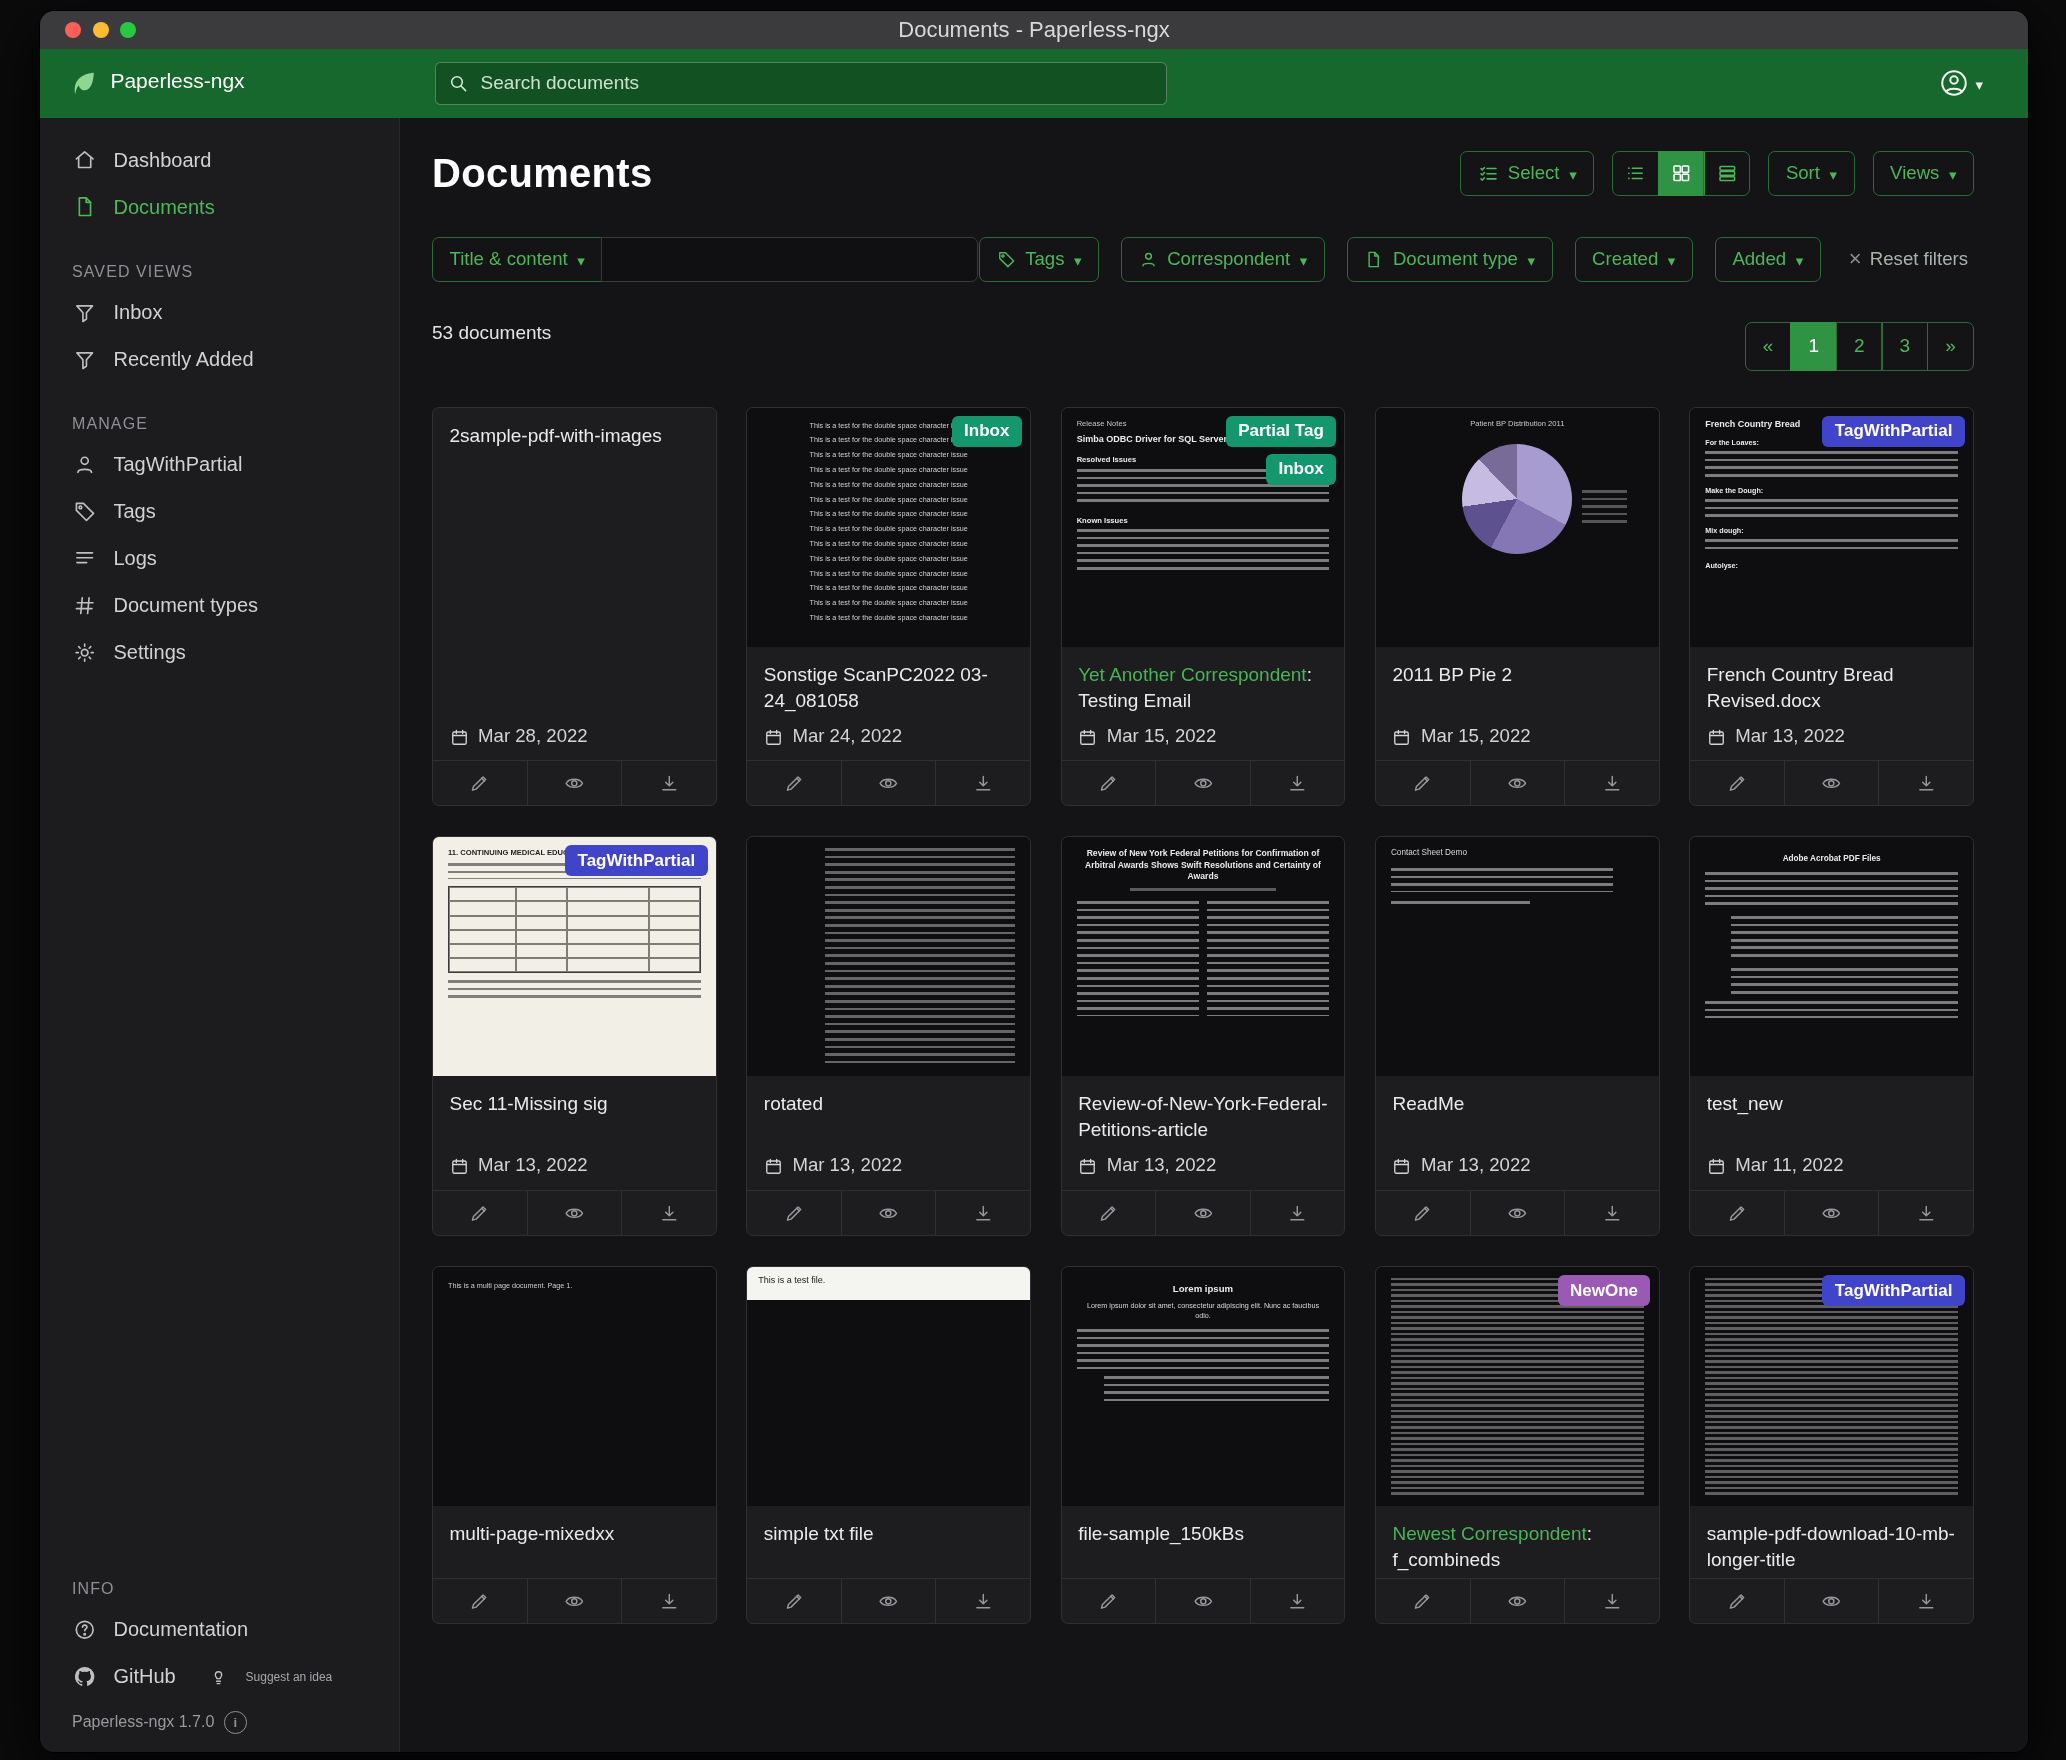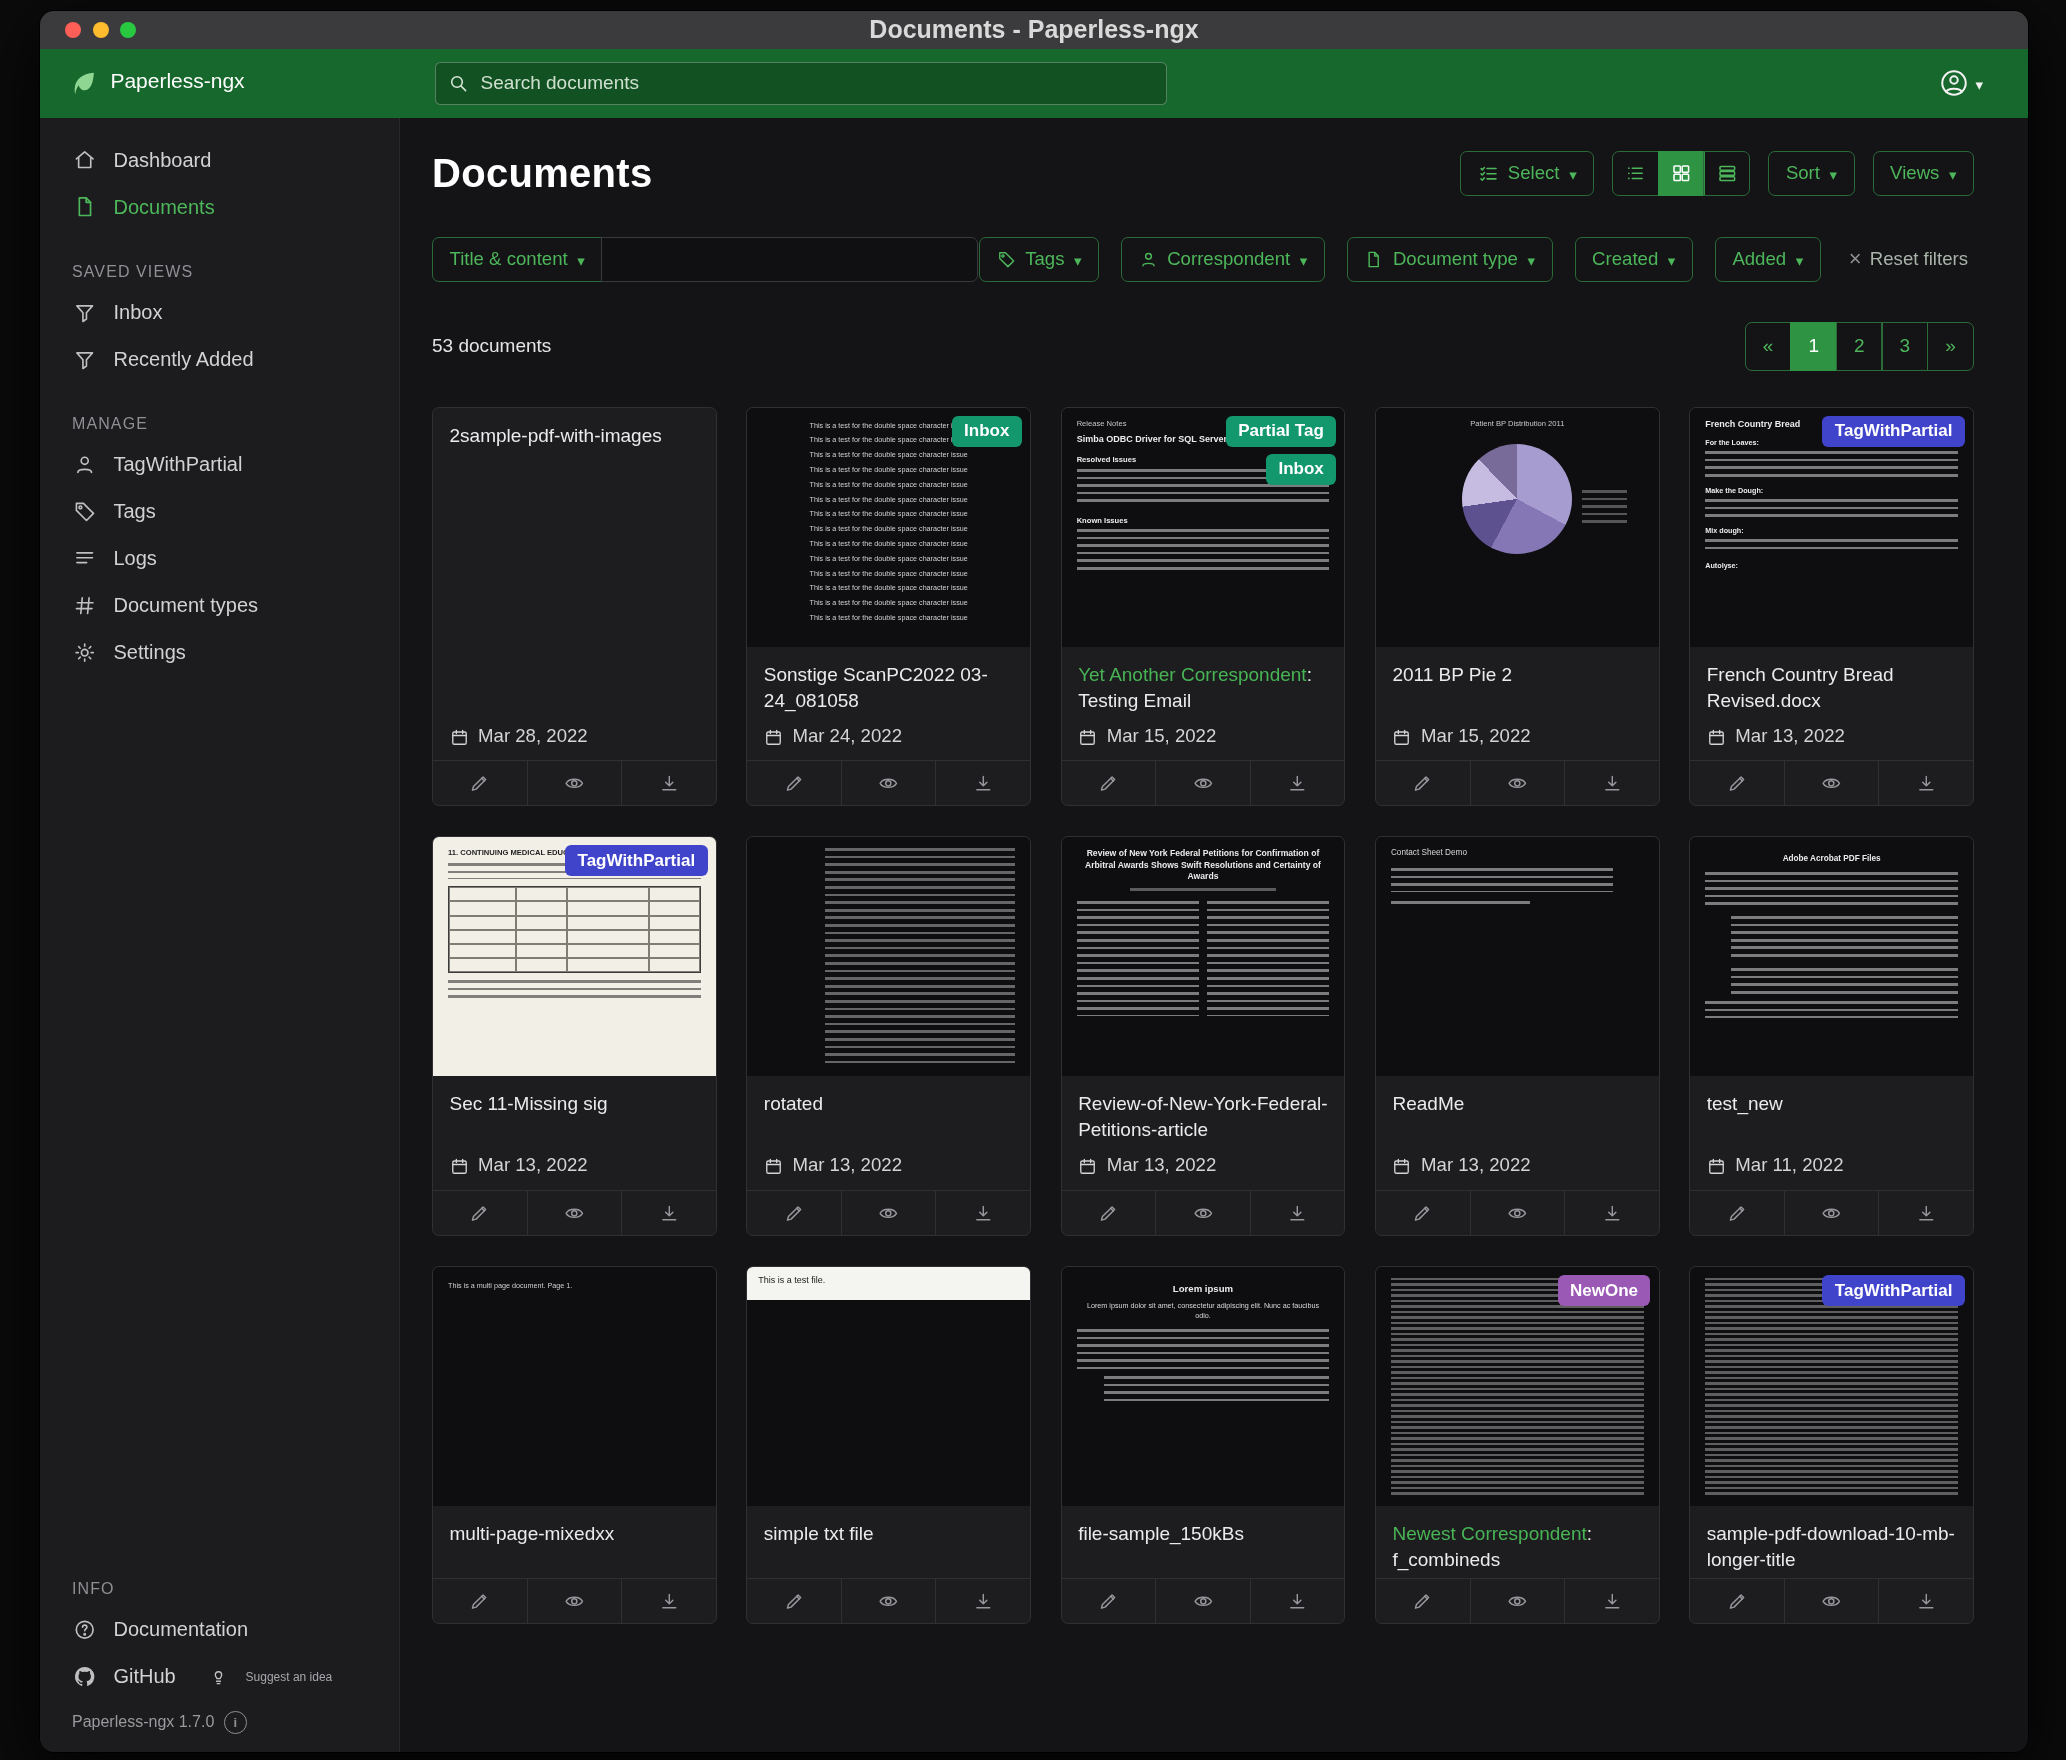--- a/index.html
+++ b/index.html
@@ -7,21 +7,21 @@
   button,input{font-family:inherit}
 
   .window{position:absolute;left:39px;top:9.6px;width:1988px;height:1741px;border-radius:15px;overflow:hidden;
     background:#151517;box-shadow:0 18px 69px rgba(0,0,0,.9);display:flex;flex-direction:column;border:0.7px solid #000}
 
   
   .titlebar{height:38px;background:#3b3b3d;display:flex;align-items:center;position:relative;flex:0 0 auto}
   .traffic{position:absolute;left:25px;display:flex;gap:11.7px}
   .tl{width:16px;height:16px;border-radius:50%;display:inline-block}
   .tl.red{background:#ff5f57}.tl.yellow{background:#febc2e}.tl.green{background:#28c840}
-  .titlebar-title{margin:0 auto;color:#d9d9d9;font-size:25px;font-weight:bold}
+  .titlebar-title{margin:0 auto;color:#d9d9d9;font-size:22px;font-weight:normal}
 
   
   .appbar{height:69px;background:#17682c;display:flex;align-items:center;flex:0 0 auto;position:relative}
   .brand{display:flex;gap:12.4px;margin-left:29px;color:#fff;font-size:21px}
   .search{position:absolute;left:395px;width:705px;height:41px;background:rgba(0,0,0,.22);
     border:0.7px solid rgba(255,255,255,.28);border-radius:5.5px;display:flex;align-items:center;padding:0 12.4px;gap:9.6px;color:#d9e9d9}
   .search input{flex:1;background:transparent;border:none;outline:none;color:#eef6ee;font-size:19px}
   .search input::placeholder{color:#cfe0cf}
   .user{position:absolute;right:45px;display:flex;align-items:center;gap:6.9px;color:#f2f2f2}
   .caret{font-size:15px;line-height:1;display:inline-block;transform:translateY(1.4px)}
@@ -55,21 +55,21 @@
 
   .filter-row{display:flex;align-items:center;margin-top:41px}
   .tc{display:flex}
   .tc .btn{border-radius:6.9px 0 0 6.9px}
   .tc-input{width:377px;height:45px;margin-left:-1.4px;background:#101013;border:1.4px solid #3a3a3e;border-radius:0 6.9px 6.9px 0;
     outline:none;color:#e6e6e6;font-size:18.6px;padding:0 12.4px;box-sizing:border-box}
   .filter-buttons{margin-left:auto;display:flex;align-items:center;gap:22px}
   .reset{display:flex;align-items:center;gap:8.2px;color:#a9b3aa;font-size:18.6px;background:none;border:none;cursor:pointer}
   .reset .x{font-size:22px;color:#8f8f93;line-height:1}
 
-  .count-row{display:flex;align-items:center;justify-content:space-between;margin-top:40px}
+  .count-row{display:flex;align-items:flex-start;justify-content:space-between;margin-top:40px}
   .count{color:#e4e4e6;font-size:19px}
   .pagination{display:flex}
   .pagination button{min-width:47px;height:49px;border:1.4px solid #2a6b39;background:transparent;color:#4db65a;font-size:19px;margin-left:-1.4px;cursor:pointer}
   .pagination button:first-child{border-radius:6.9px 0 0 6.9px;margin-left:0}
   .pagination button:last-child{border-radius:0 6.9px 6.9px 0}
   .pagination button.active{background:#2e9444;border-color:#2e9444;color:#fff}
 
   
   .grid{margin-top:36px;display:grid;grid-template-columns:repeat(5,1fr);column-gap:29.6px;row-gap:30px}
   .card{background:#1d1d20;border:1.4px solid #303034;border-radius:6.9px;overflow:hidden;display:flex;flex-direction:column}

